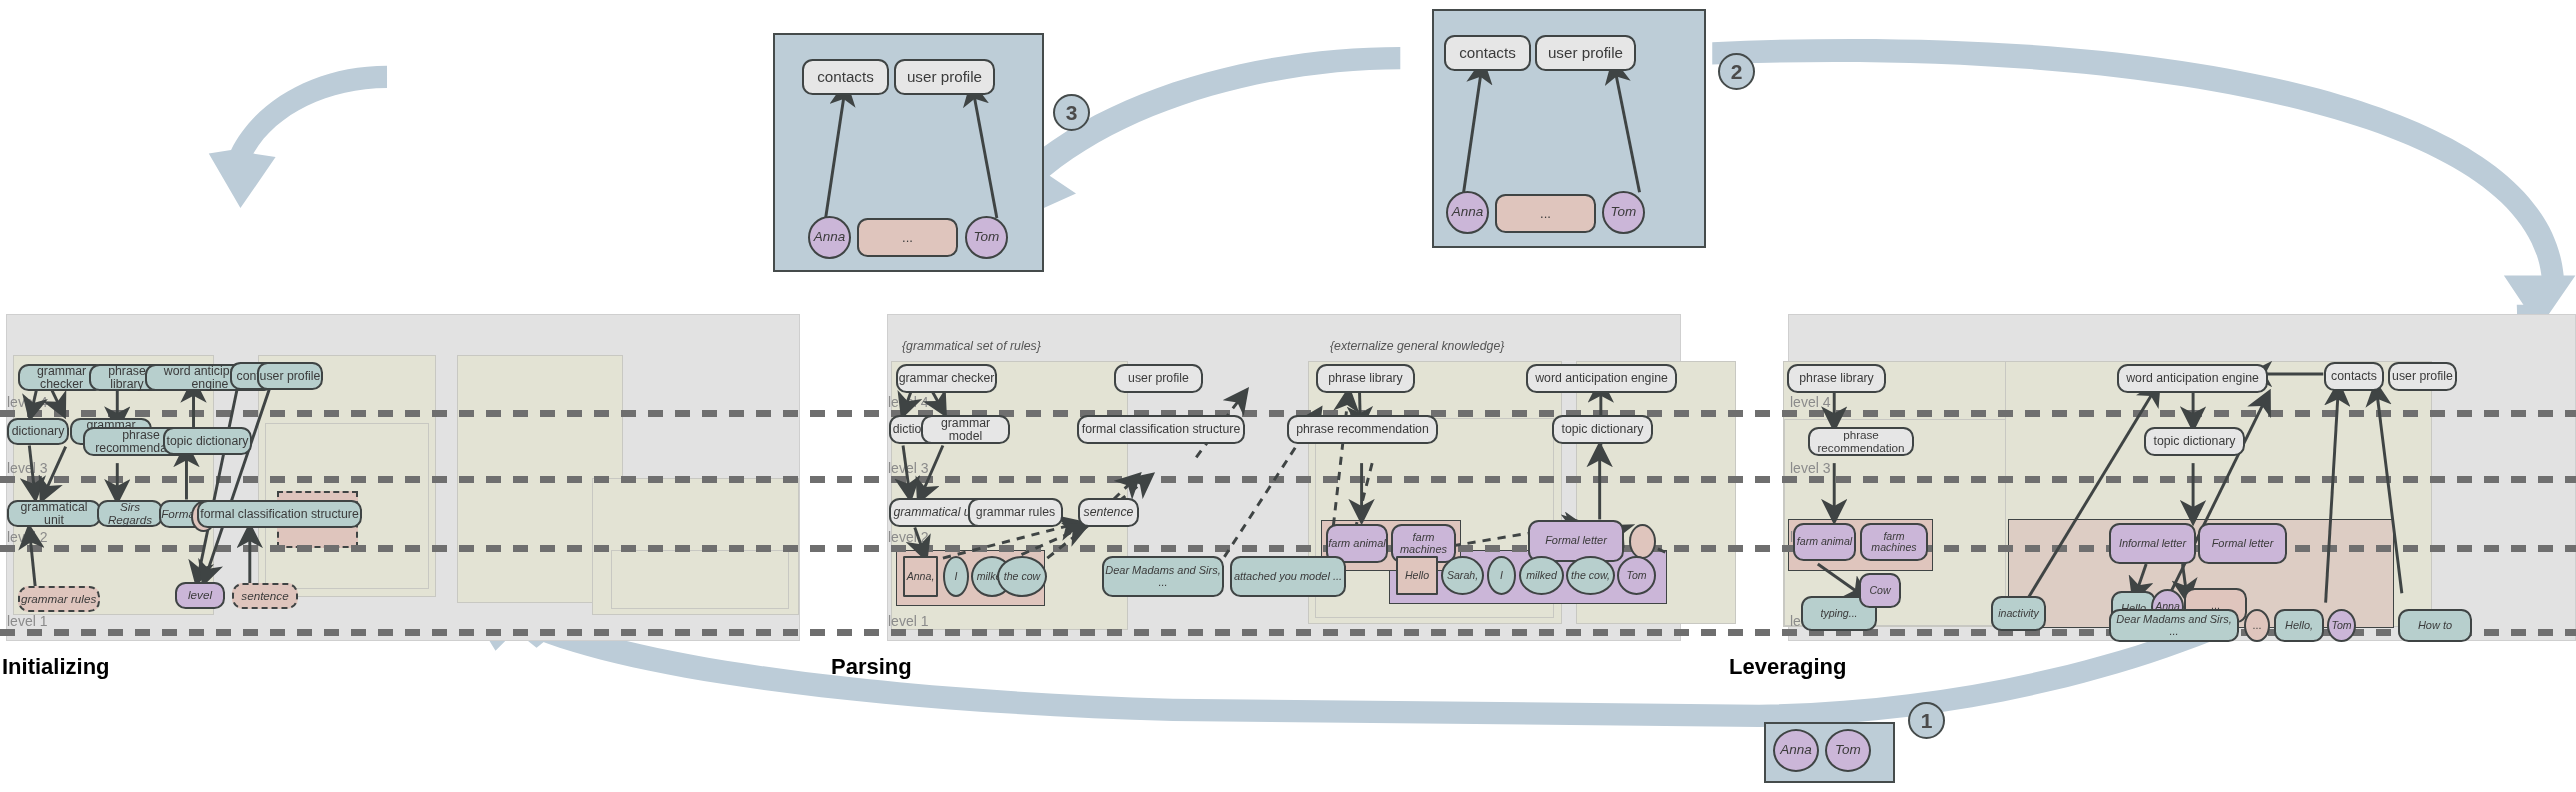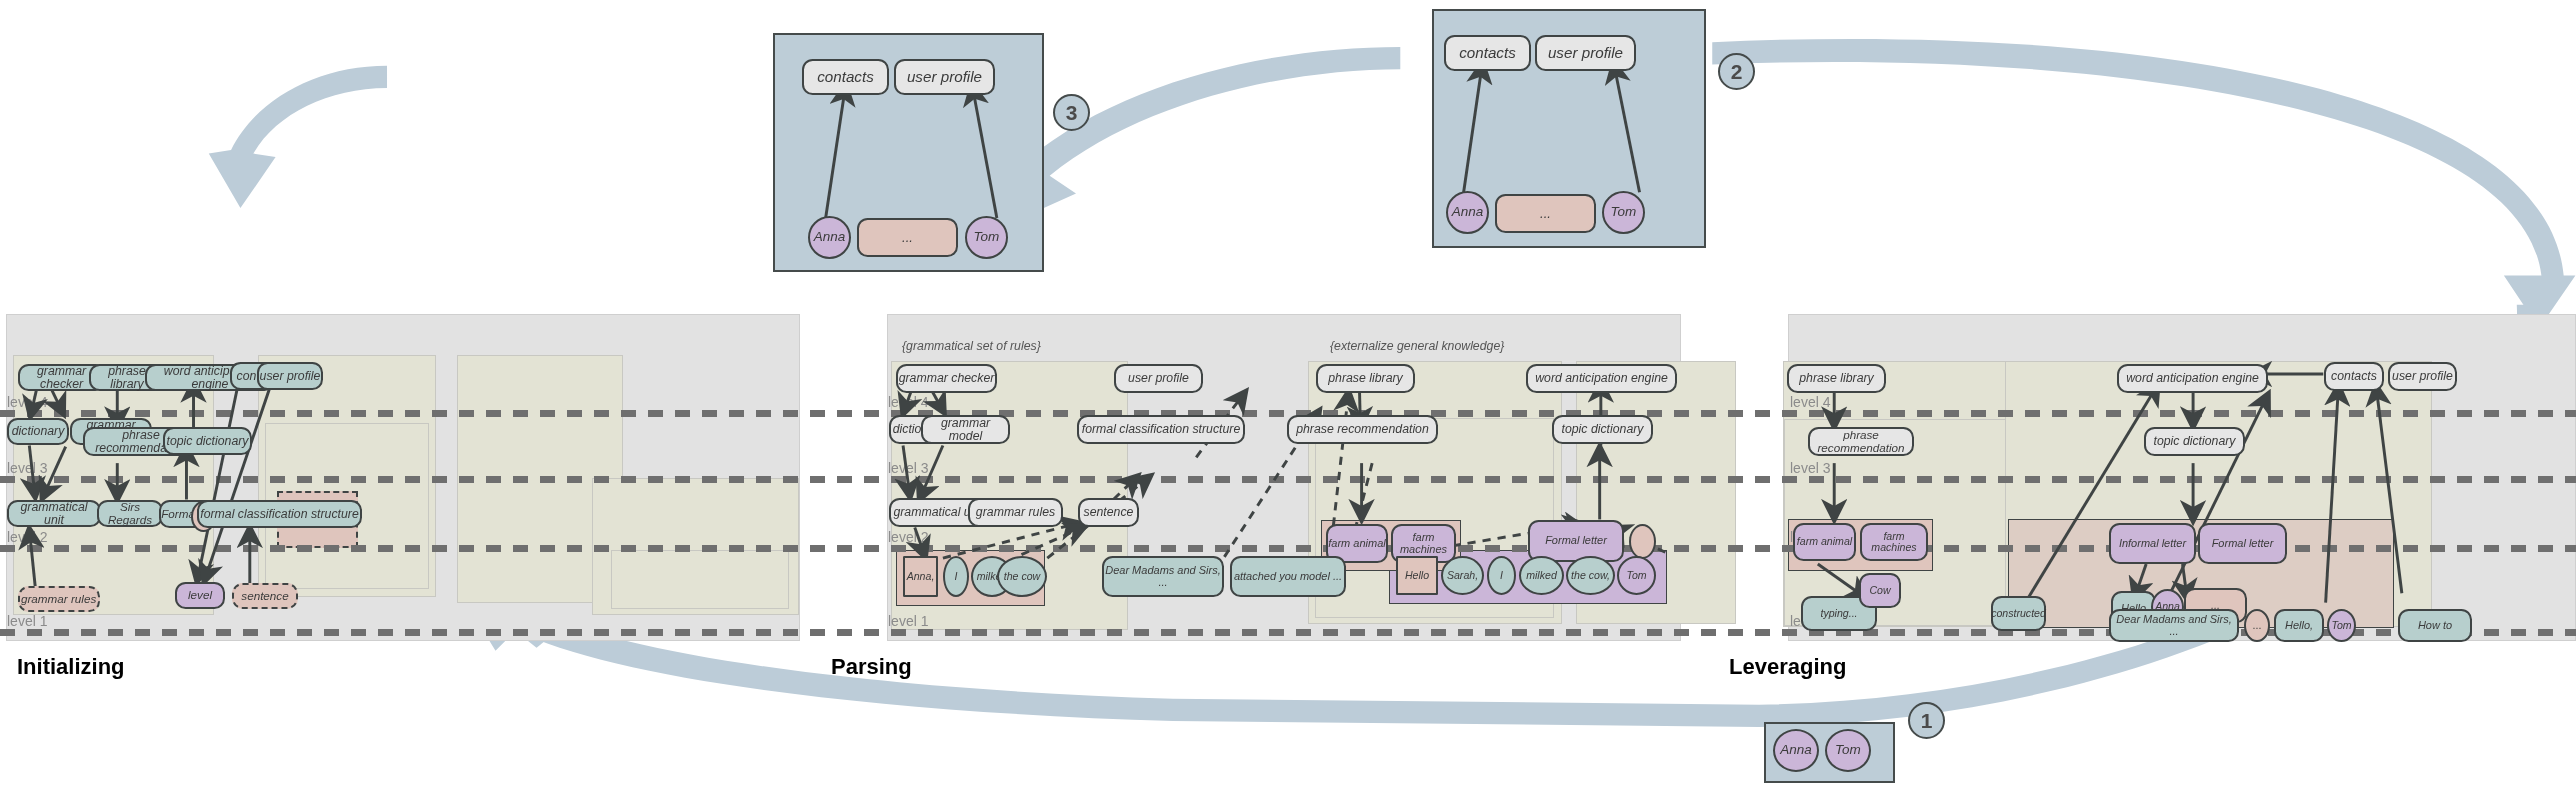--- a/index.html
+++ b/index.html
@@ -25,21 +25,21 @@
 
   
   .node{position:absolute;box-sizing:border-box;display:flex;align-items:center;
         justify-content:center;text-align:center;z-index:9;
         border:2.3px solid #3f4444;color:#3b3b3b;line-height:1.05;
         font-family:"Liberation Sans","DejaVu Sans",sans-serif;}
   .n-grey{background:#e6e6e6;}
   .n-teal{background:#b7cfcd;}
   .n-purple{background:#cbb6d8;}
   .n-pink{background:#dfc5bd;}
-  .rr{border-radius:10.6px;font-style:italic;}
+  .rr{border-radius:10.6px;}
   .ell{border-radius:50%;}
   .sq{border-radius:1.2px;}
   .ital{font-style:italic;}
 
   
   .inset{position:absolute;background:#bdcdd7;border:2.3px solid #454b4b;z-index:12;}
   .badge{position:absolute;width:33px;height:33px;border-radius:50%;
     background:#bdcdd7;border:2.9px solid #454b4b;color:#4b4b4b;
     display:flex;align-items:center;justify-content:center;
     font-size:21px;font-weight:bold;z-index:13;
@@ -195,21 +195,21 @@
   <div class="node rr n-teal" style="left:257px;top:362px;width:66px;height:28px;font-size:12.3px;">
       <span>user profile</span>
     </div>
   <div class="node rr n-purple ital" style="left:175px;top:582px;width:50px;height:27px;font-size:11.7px;">
       <span>level</span>
     </div>
   <div class="node rr n-pink ital" style="left:232px;top:583px;width:66px;height:26px;font-size:11.7px;border-style:dashed;">
       <span>sentence</span>
     </div>
 
-  <div class="phase" style="left:17px;top:654px;">Initializing</div>
+  <div class="phase" style="left:2px;top:654px;">Initializing</div>
 
   <svg class="layer" style="z-index:8;" viewBox="0 0 4393 1351" preserveAspectRatio="none">
     <g stroke="#3f4444" stroke-width="5" fill="none" marker-end="url(#ah)">
       <path d="M1560,650 L1540,706"></path>
       <path d="M1580,650 L1610,704"></path>
       <path d="M1540,760 L1552,848"></path>
       <path d="M1608,760 L1568,852"></path>
       <path d="M2318,650 L2320,728"></path>
       <path d="M2322,790 L2322,886"></path>
       <path d="M2730,760 L2730,652"></path>
@@ -376,21 +376,21 @@
       <span>user profile</span>
     </div>
 
   <div class="node rr n-teal ital" style="left:1801px;top:596px;width:76px;height:35px;font-size:10.6px;">
       <span>typing...</span>
     </div>
   <div class="node rr n-purple ital" style="left:1859px;top:573px;width:42px;height:35px;font-size:10.6px;">
       <span>Cow</span>
     </div>
   <div class="node rr n-teal ital" style="left:1991px;top:596px;width:55px;height:35px;font-size:10.6px;">
-      <span>constructed</span>
+      <span>inactivity</span>
     </div>
   <div class="node rr n-teal ital" style="left:2111px;top:591px;width:45px;height:36px;font-size:11px;">
       <span>Hello</span>
     </div>
   <div class="node ell n-purple ital" style="left:2151px;top:589px;width:33px;height:36px;font-size:10.6px;">
       <span>Anna</span>
     </div>
   <div class="node rr n-pink" style="left:2184px;top:588px;width:63px;height:35px;font-size:10.6px;">
       <span>...</span>
     </div>

